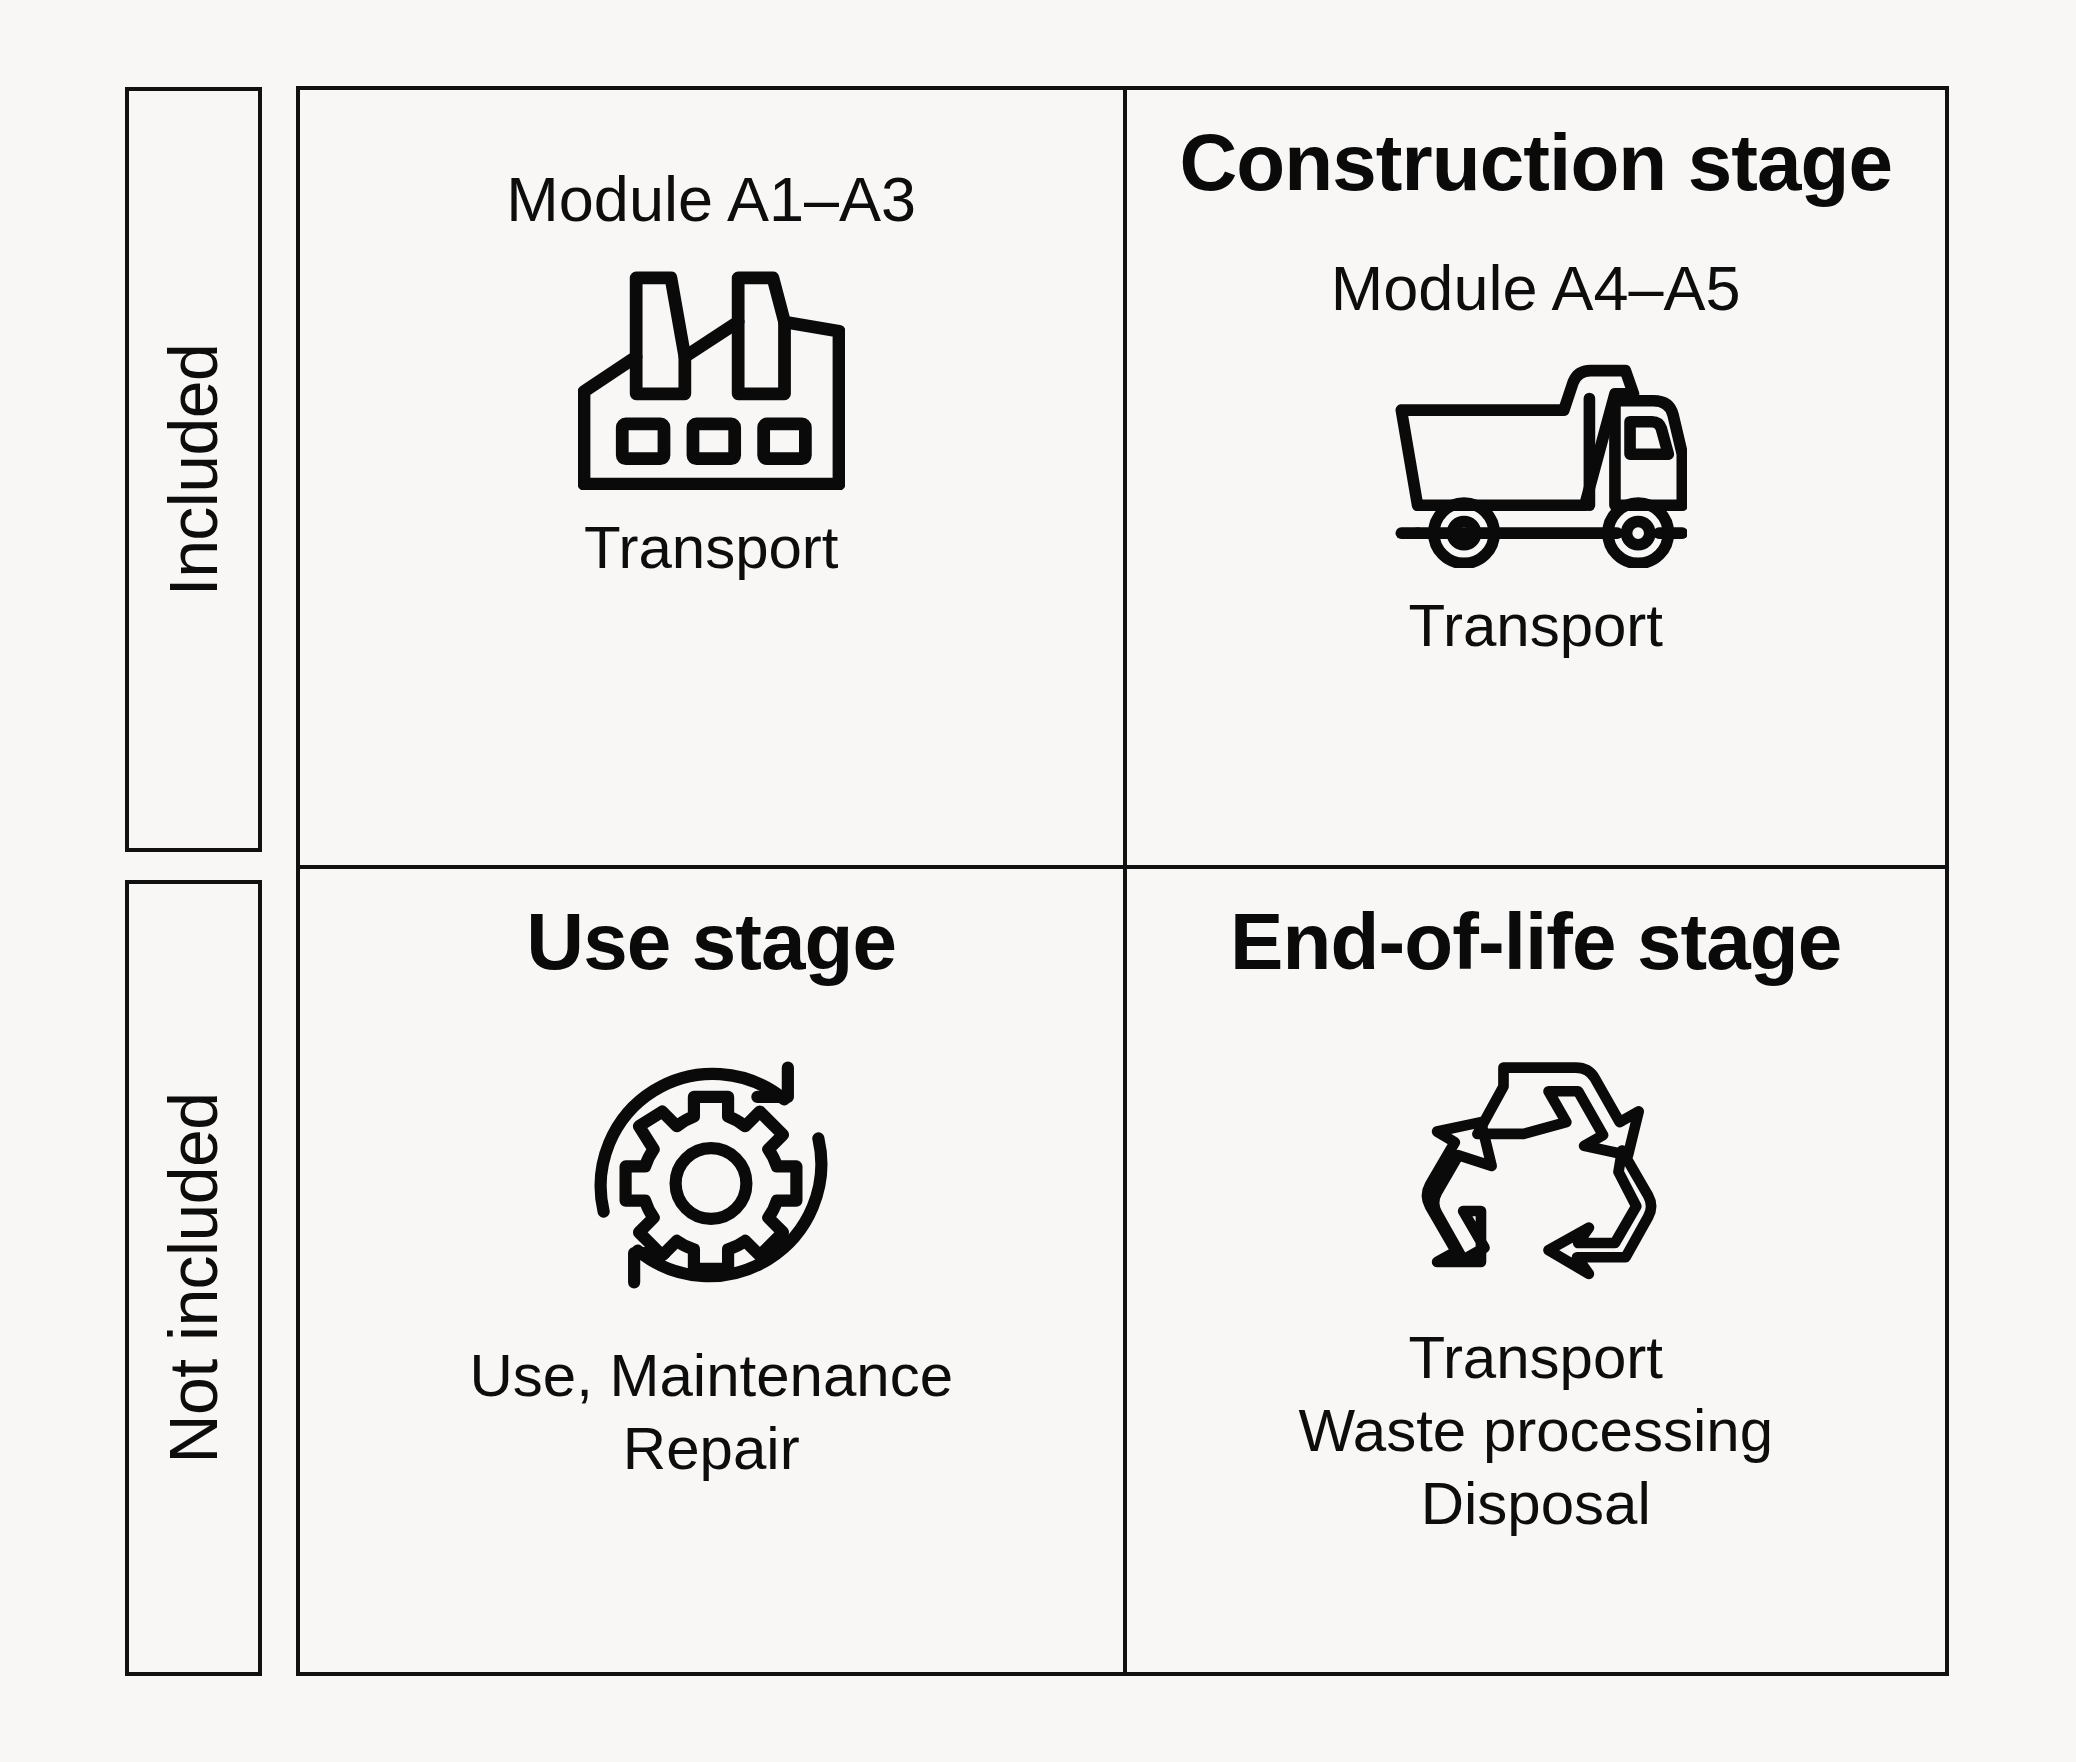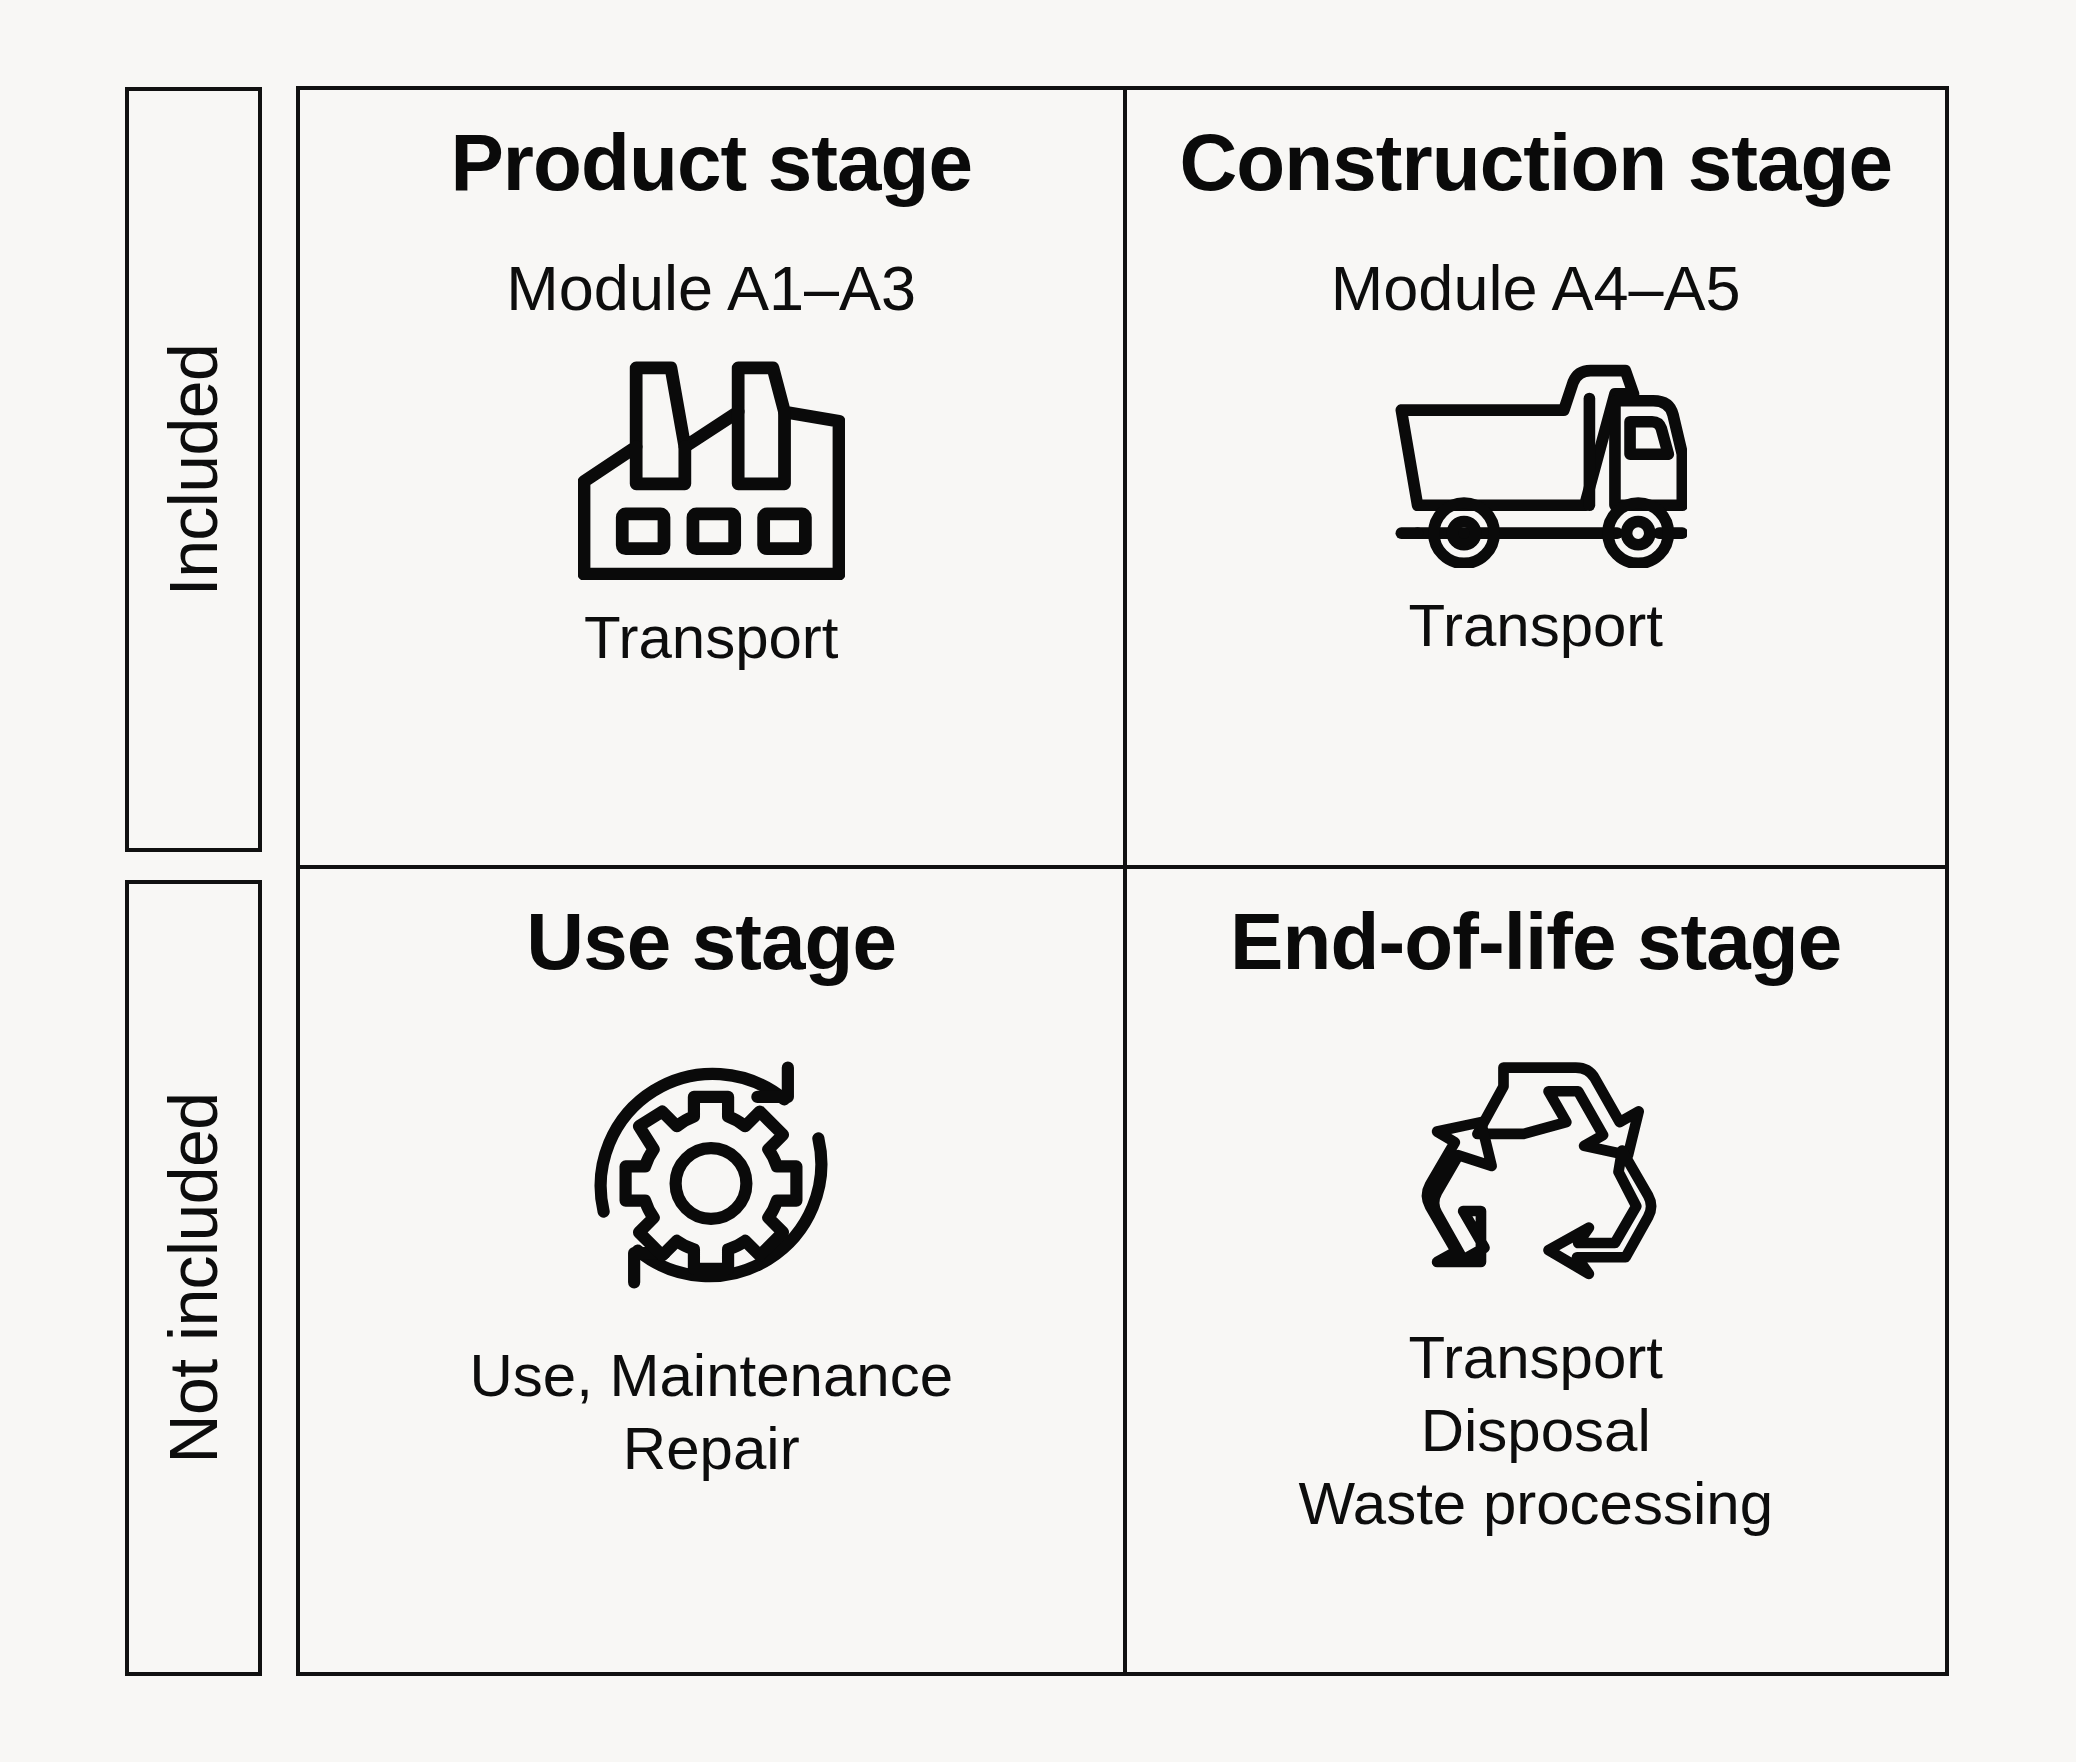--- a/index.html
+++ b/index.html
@@ -134,21 +134,20 @@
     <span class="vtext">Included</span>
   </div>
 
   <div class="axis-label" id="label-not-included">
     <span class="vtext">Not included</span>
   </div>
 
   <div id="grid">
 
     <div class="cell" id="cell-product">
-      <div class="cell-title">Product stage</div>
       <div class="cell-module">Module A1–A3</div>
       <div class="cell-icon">
         <svg width="267" height="226" viewBox="0 0 230 195" fill="none" stroke="#0a0a0a" stroke-width="11" stroke-linejoin="round" stroke-linecap="round">
           <path d="M5 190 V110 L50 80 V12 H80 L92 80 V80 L138 50 V12 H168 L178 50 V50
                    L225 58 V190 Z"></path>
           <path d="M50 80 L50 112 L92 112 L92 80"></path>
           <path d="M138 50 L138 112 L178 112 L178 50"></path>
           <rect x="38" y="138" width="36" height="30" rx="3"></rect>
           <rect x="99" y="138" width="36" height="30" rx="3"></rect>
           <rect x="160" y="138" width="36" height="30" rx="3"></rect>
@@ -225,20 +224,20 @@
 
           <path d="M40 96 L22 127 Q17 136 22 145 L44 184 L62 174 L44 143 L59 143
                    V186 H22 L38 177 L16 139 Q11 130 16 121 L37 85 L22 76 L59 68 L68 105 Z"></path>
 
           <path d="M178 92 L200 130 Q205 139 200 148 L181 182 H140 L150 196 L116 176
                    L150 157 L141 170 H172 L190 139 L175 110 Z"></path>
         </svg>
       </div>
       <div class="cell-desc">
         <span class="line">Transport</span>
+        <span class="line">Waste processing</span>
         <span class="line">Disposal</span>
-        <span class="line">Waste processing</span>
       </div>
     </div>
 
   </div>
 </div>
 
 
 </body></html>

